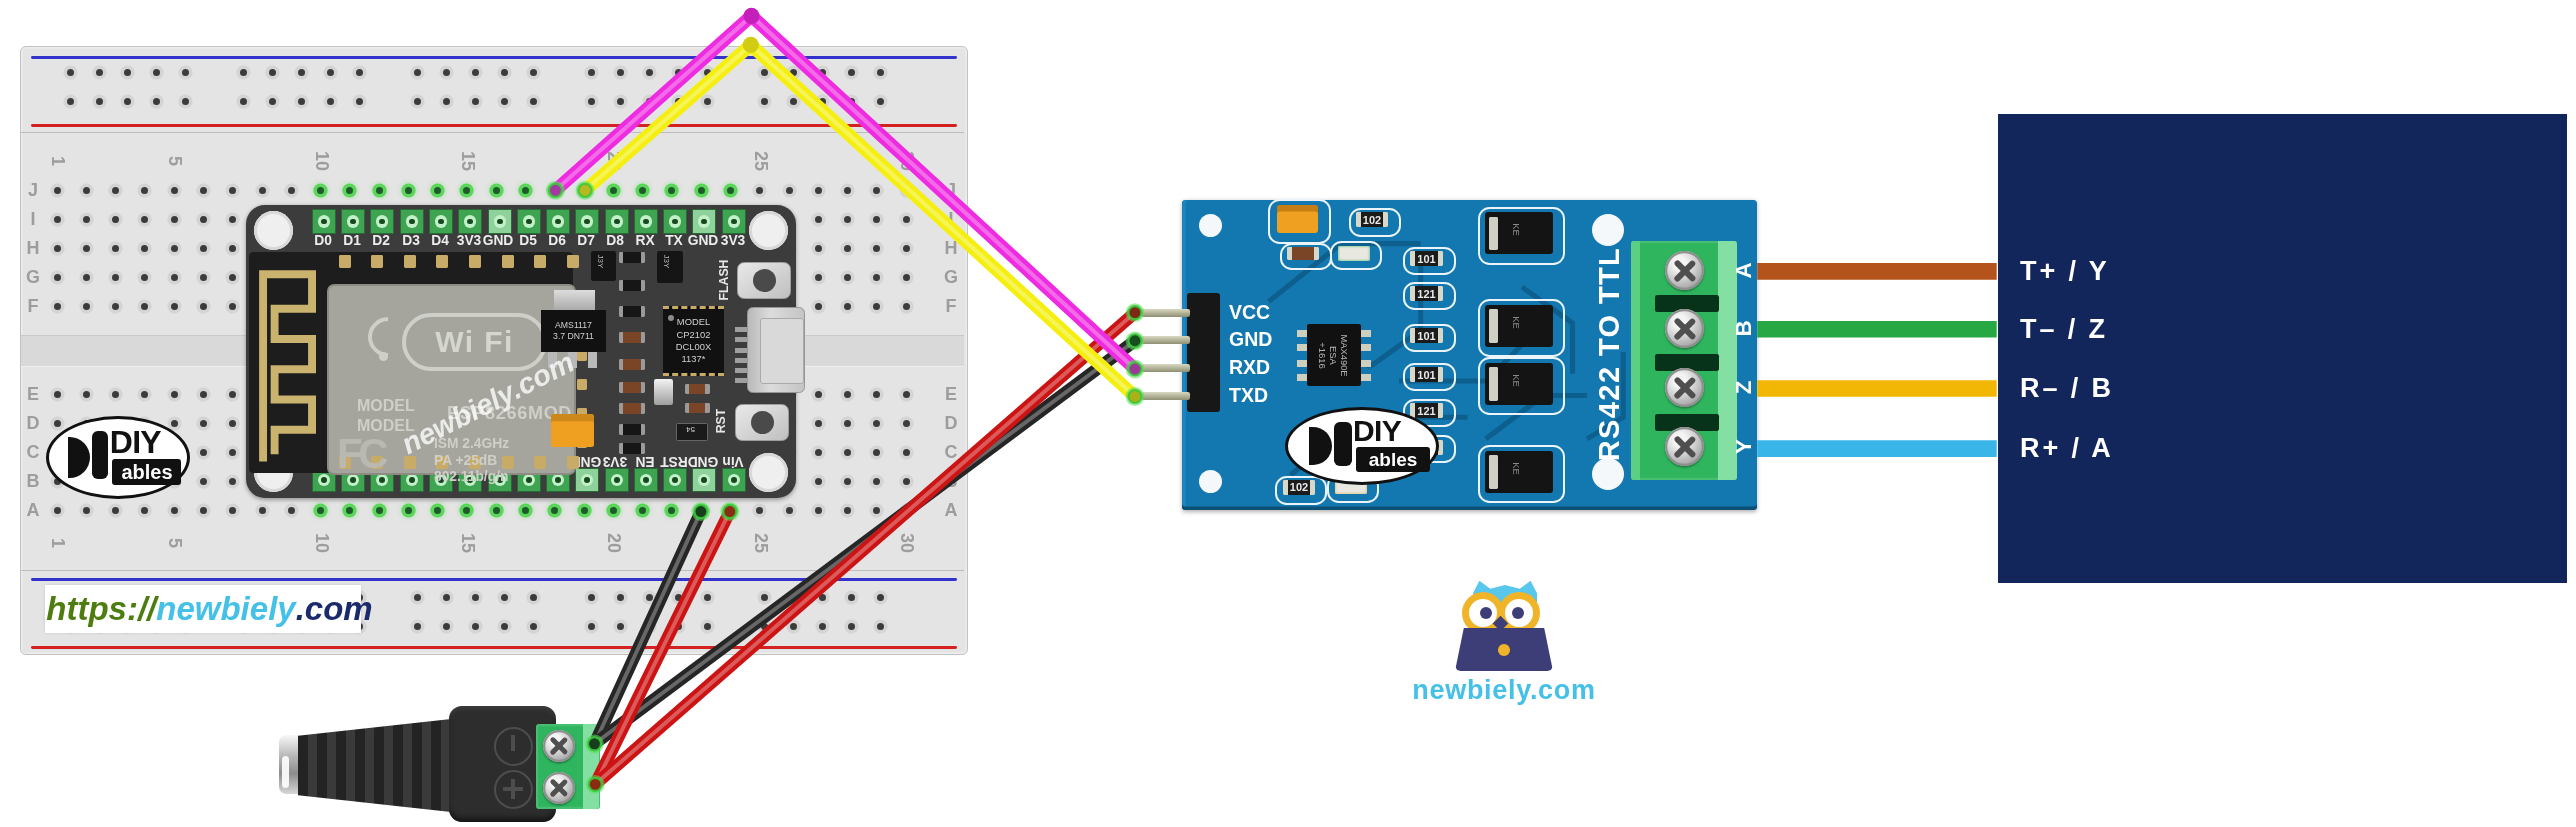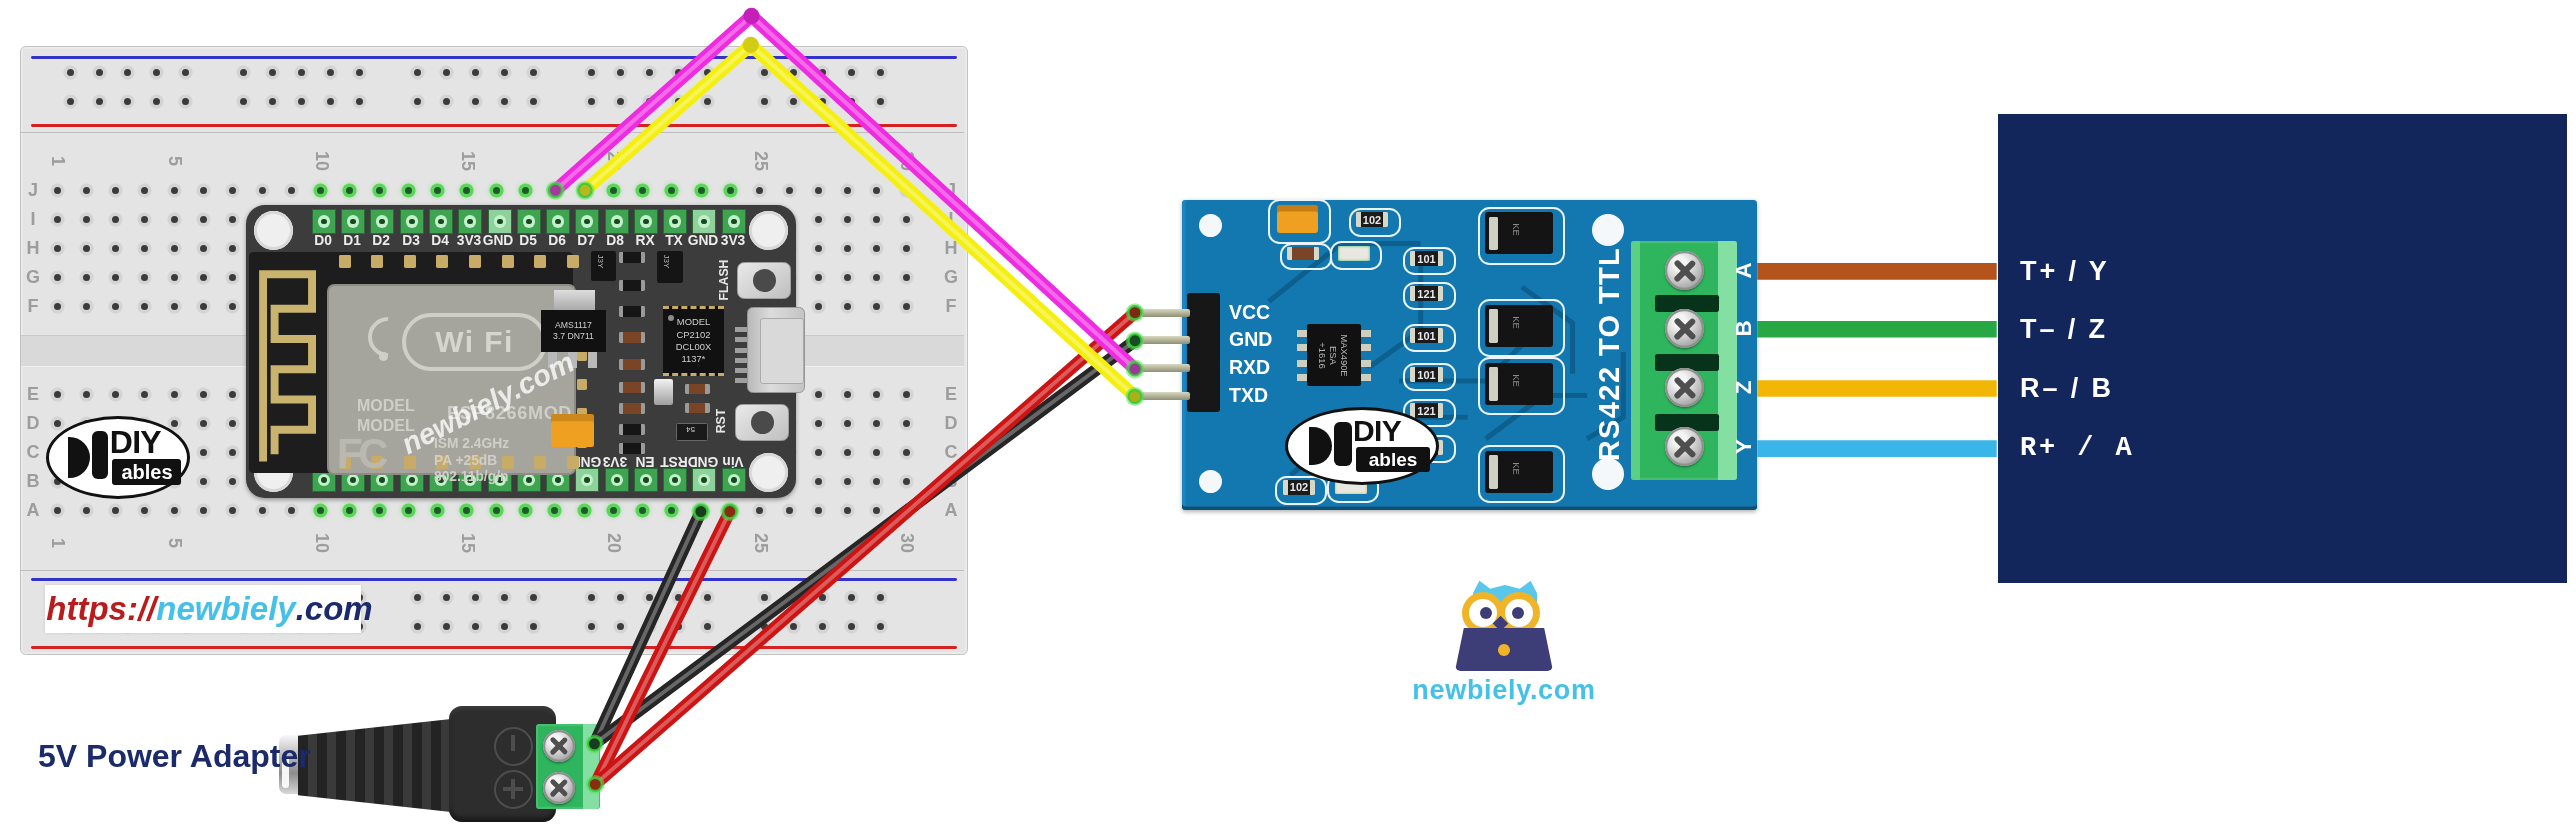--- a/index.html
+++ b/index.html
@@ -508,21 +508,21 @@
       <div class="bb-number" style="position: absolute; left: 467px; top: 543px;">15</div>
       <div class="bb-number" style="position: absolute; left: 613px; top: 161px;">20</div>
       <div class="bb-number" style="position: absolute; left: 613px; top: 543px;">20</div>
       <div class="bb-number" style="position: absolute; left: 760px; top: 161px;">25</div>
       <div class="bb-number" style="position: absolute; left: 760px; top: 543px;">25</div>
       <div class="bb-number" style="position: absolute; left: 906px; top: 161px;">30</div>
       <div class="bb-number" style="position: absolute; left: 906px; top: 543px;">30</div>
     </div>
 
   <div id="url-watermark" class="abs" style="left:45px;top:585px;width:316px;height:48px;z-index:8;">
-    <span style="color:#b91c1c;margin-left:13px;">https://</span>
+    <span style="color:#4d7c0f;margin-left:13px;">https://</span>
       <span style="color:#45c1e8;">newbiely</span>
       <span style="color:#1b2a6b;">.com</span>
   </div>
 
   <div id="nodemcu" class="abs" style="left:246px;top:205px;width:550px;height:293px;z-index:5;">
       <div class="mount" style="position: absolute; left: 8px; top: 5.8px; width: 39px; height: 39px;"></div>
       <div class="mount" style="position: absolute; left: 503px; top: 5.8px; width: 39px; height: 39px;"></div>
       <div class="mount" style="position: absolute; left: 8px; top: 248px; width: 39px; height: 39px;"></div>
       <div class="mount" style="position: absolute; left: 503px; top: 248px; width: 39px; height: 39px;"></div>
       <div class="pin-sq" style="position: absolute; left: 66px; top: 4.3px;">
@@ -952,21 +952,21 @@
       <div style="position: absolute; left: 549px; top: 56px; width: 29px; height: 29px; transform: rotate(-90deg); color: rgb(255, 255, 255); font-size: 22.4px; font-weight: 700; text-align: center;">A</div>
       <div style="position: absolute; left: 549px; top: 114px; width: 29px; height: 29px; transform: rotate(-90deg); color: rgb(255, 255, 255); font-size: 22.4px; font-weight: 700; text-align: center;">B</div>
       <div style="position: absolute; left: 549px; top: 173px; width: 29px; height: 29px; transform: rotate(-90deg); color: rgb(255, 255, 255); font-size: 22.4px; font-weight: 700; text-align: center;">Z</div>
       <div style="position: absolute; left: 549px; top: 232px; width: 29px; height: 29px; transform: rotate(-90deg); color: rgb(255, 255, 255); font-size: 22.4px; font-weight: 700; text-align: center;">Y</div>
     </div>
 
   <div id="rs422-device" class="abs" style="left:1998px;top:114px;width:569px;height:469px;z-index:5;">
   <div class="dev-pin" style="position: absolute; left: 22px; top: 157px;">T+ / Y</div>
       <div class="dev-pin" style="position: absolute; left: 22px; top: 215px;">T– / Z</div>
       <div class="dev-pin" style="position: absolute; left: 22px; top: 274px;">R– / B</div>
-      <div class="dev-pin" style="position: absolute; left: 22px; top: 334px; font-family: Liberation Mono, monospace;">R+ / A</div>
+      <div class="dev-pin" style="position: absolute; left: 22px; top: 334px;">R+ / A</div>
     </div>
 
   <div id="adapter" class="abs" style="left:0;top:0;width:2576px;height:827px;z-index:6;pointer-events:none;">
       <div class="adapter-tip" style="position: absolute; left: 279px; top: 735px; width: 20px; height: 59px;"></div>
       <div style="position: absolute; left: 282px; top: 756px; width: 7.2px; height: 32px; background: rgb(255, 255, 255); border-radius: 3.6px; opacity: 0.9;"></div>
       <div class="adapter-cone" style="position: absolute; left: 298px; top: 719px; width: 153px; height: 93px; clip-path: polygon(0% 18%, 100% 0%, 100% 100%, 0% 82%);"></div>
       <div class="adapter-body" style="position: absolute; left: 449px; top: 706px; width: 107px; height: 116px;"></div>
       <div class="adapter-sym" style="position: absolute; left: 494px; top: 727px; width: 35px; height: 35px;">
         <div style="position: absolute; left: 15px; top: 5.8px; width: 3.6px; height: 16px; background: rgb(77, 77, 77);"></div>
       </div>
@@ -978,21 +978,20 @@
       <div style="position: absolute; left: 583px; top: 724px; width: 16px; height: 85px; background: rgb(131, 223, 162); border-radius: 0px 2.9px 2.9px 0px;"></div>
       <div class="screw" style="position: absolute; left: 543px; top: 730px; width: 32px; height: 32px;">
         <div class="s1"></div>
         <div class="s2"></div>
       </div>
       <div class="screw" style="position: absolute; left: 543px; top: 772px; width: 32px; height: 32px;">
         <div class="s1"></div>
         <div class="s2"></div>
       </div>
     </div>
-  <div id="label-5v" class="abs" style="left:38px;top:738px;z-index:7;">5V Power Adapter</div>
 
   <div id="owl" class="abs" style="left:1375px;top:572px;width:261px;height:145px;z-index:6;">
     <div id="owl-head" class="abs" style="left:98px;top:8.7px;width:64px;height:48px;"></div>
     <div class="owl-glass abs" style="left:87px;top:20px;"></div>
     <div class="owl-glass abs" style="left:123px;top:20px;"></div>
     <div class="owl-pupil abs" style="left:105px;top:35px;"></div>
     <div class="owl-pupil abs" style="left:137px;top:35px;"></div>
     <div class="abs" style="left:120px;top:46px;width:11px;height:11px;background:#3d3e78;transform:rotate(45deg);"></div>
     <div id="owl-laptop" class="abs" style="left:80px;top:56px;width:98px;height:43px;"></div>
     <div class="abs" style="left:123px;top:72px;width:11.6px;height:11.6px;border-radius:50%;background:#f0b429;"></div>

